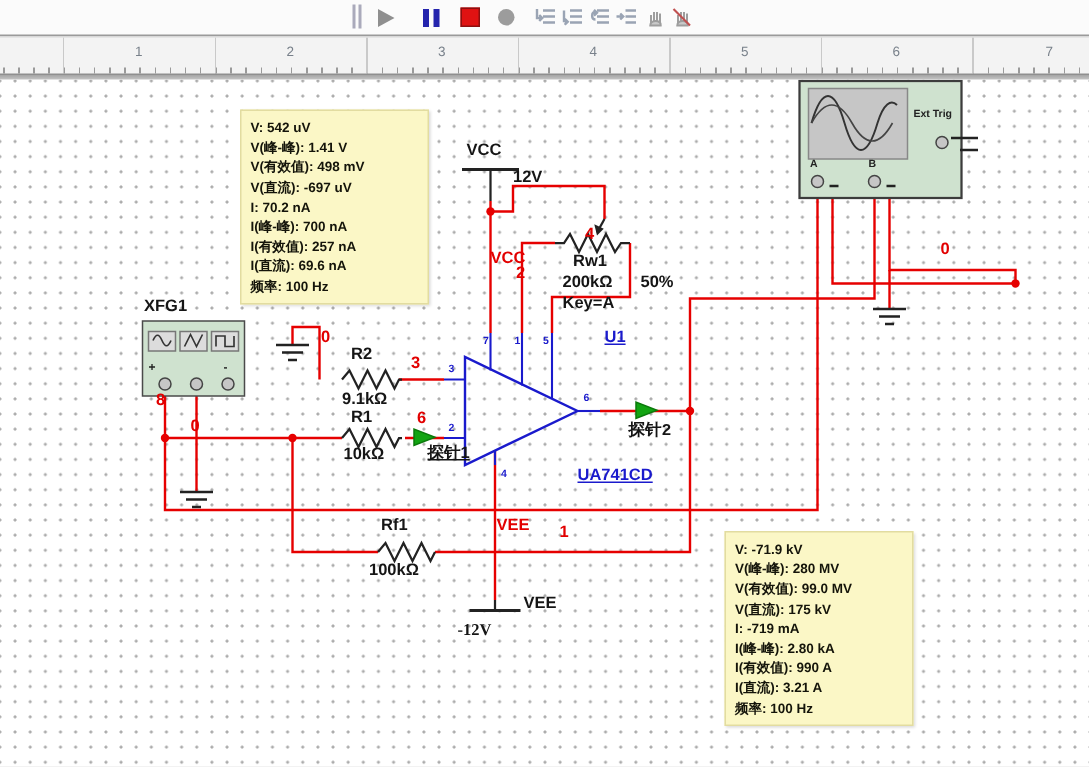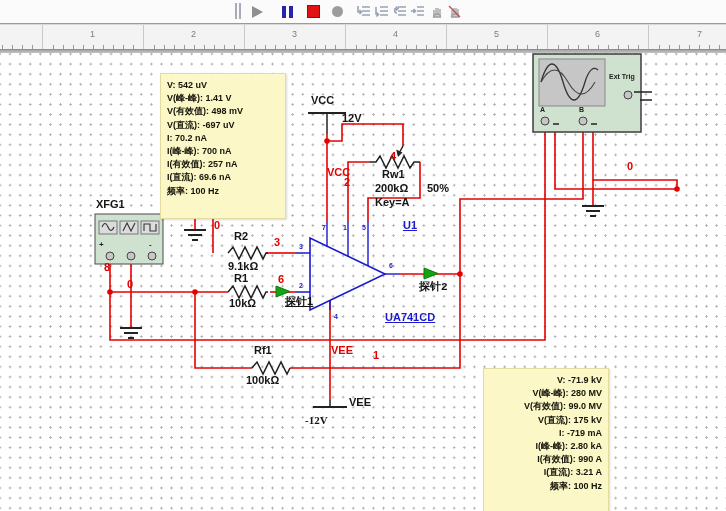--- a/index.html
+++ b/index.html
@@ -33,21 +33,21 @@
   
   .lbl,.net,.blu,.pin,.tiny{position:absolute;white-space:nowrap;z-index:20;}
   .lbl{font:bold 11px "Liberation Sans",sans-serif;color:#151515;}
   .net{font:bold 11px "Liberation Sans",sans-serif;color:#e20000;}
   .blu{font:bold 11px "Liberation Sans",sans-serif;color:#1a1acc;}
   .pin{font:bold 7px "Liberation Sans",sans-serif;color:#1a1acc;}
   .tiny{font:bold 8px "Liberation Sans",sans-serif;color:#222;}
   .opsign{font:bold 12px "Liberation Sans",sans-serif;color:#1a1acc;}
   
   .tip{position:absolute;width:112px;background:#fbf7c6;border:1px solid #e2dca0;
-       padding:5px 6px 20px 6px;z-index:30;box-shadow:1px 1px 2px rgba(0,0,0,.15);}
+       padding:5px 6px 4px 6px;z-index:30;box-shadow:1px 1px 2px rgba(0,0,0,.15);}
   .tip div{font:600 9px/13.2px "Liberation Sans",sans-serif;color:#14140a;white-space:nowrap;}
 </style>
 </head>
 <body>
 
 <div id="app">
 
   <div id="toolbar">
     <span class="grip" style="left:235px;"></span>
     <div class="tbtn" style="left:248px;">
@@ -281,21 +281,21 @@
     <div>V: 542 uV</div>
     <div>V(峰-峰): 1.41 V</div>
     <div>V(有效值): 498 mV</div>
     <div>V(直流): -697 uV</div>
     <div>I: 70.2 nA</div>
     <div>I(峰-峰): 700 nA</div>
     <div>I(有效值): 257 nA</div>
     <div>I(直流): 69.6 nA</div>
     <div>频率: 100 Hz</div>
   </div>
-  <div class="tip" style="left:483px;top:368px;text-align:right;">
+  <div class="tip" style="left:483px;top:354px;">
     <div>V: -71.9 kV</div>
     <div>V(峰-峰): 280 MV</div>
     <div>V(有效值): 99.0 MV</div>
     <div>V(直流): 175 kV</div>
     <div>I: -719 mA</div>
     <div>I(峰-峰): 2.80 kA</div>
     <div>I(有效值): 990 A</div>
     <div>I(直流): 3.21 A</div>
     <div>频率: 100 Hz</div>
   </div>

